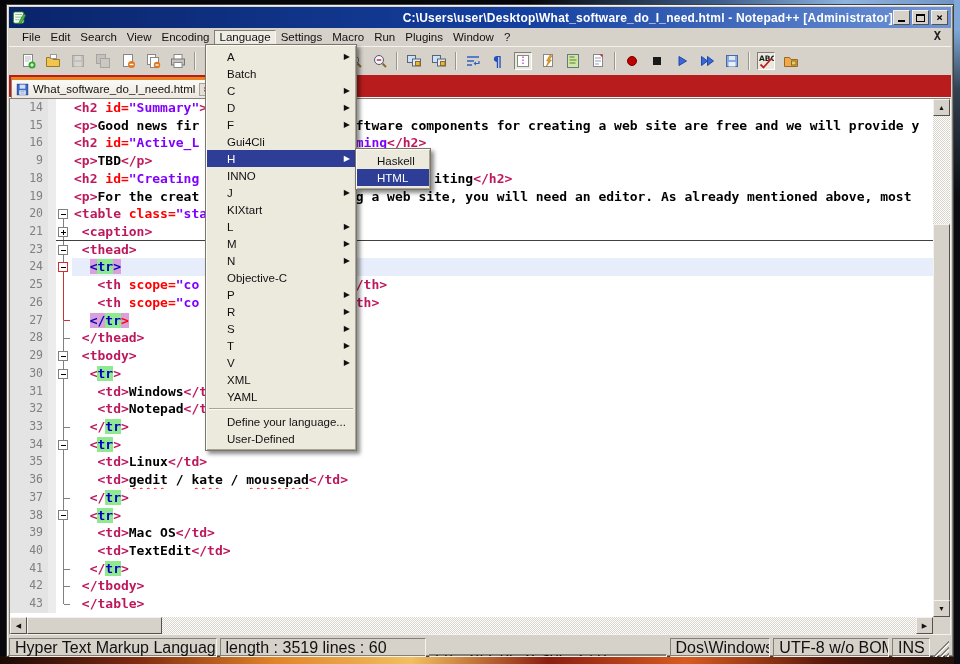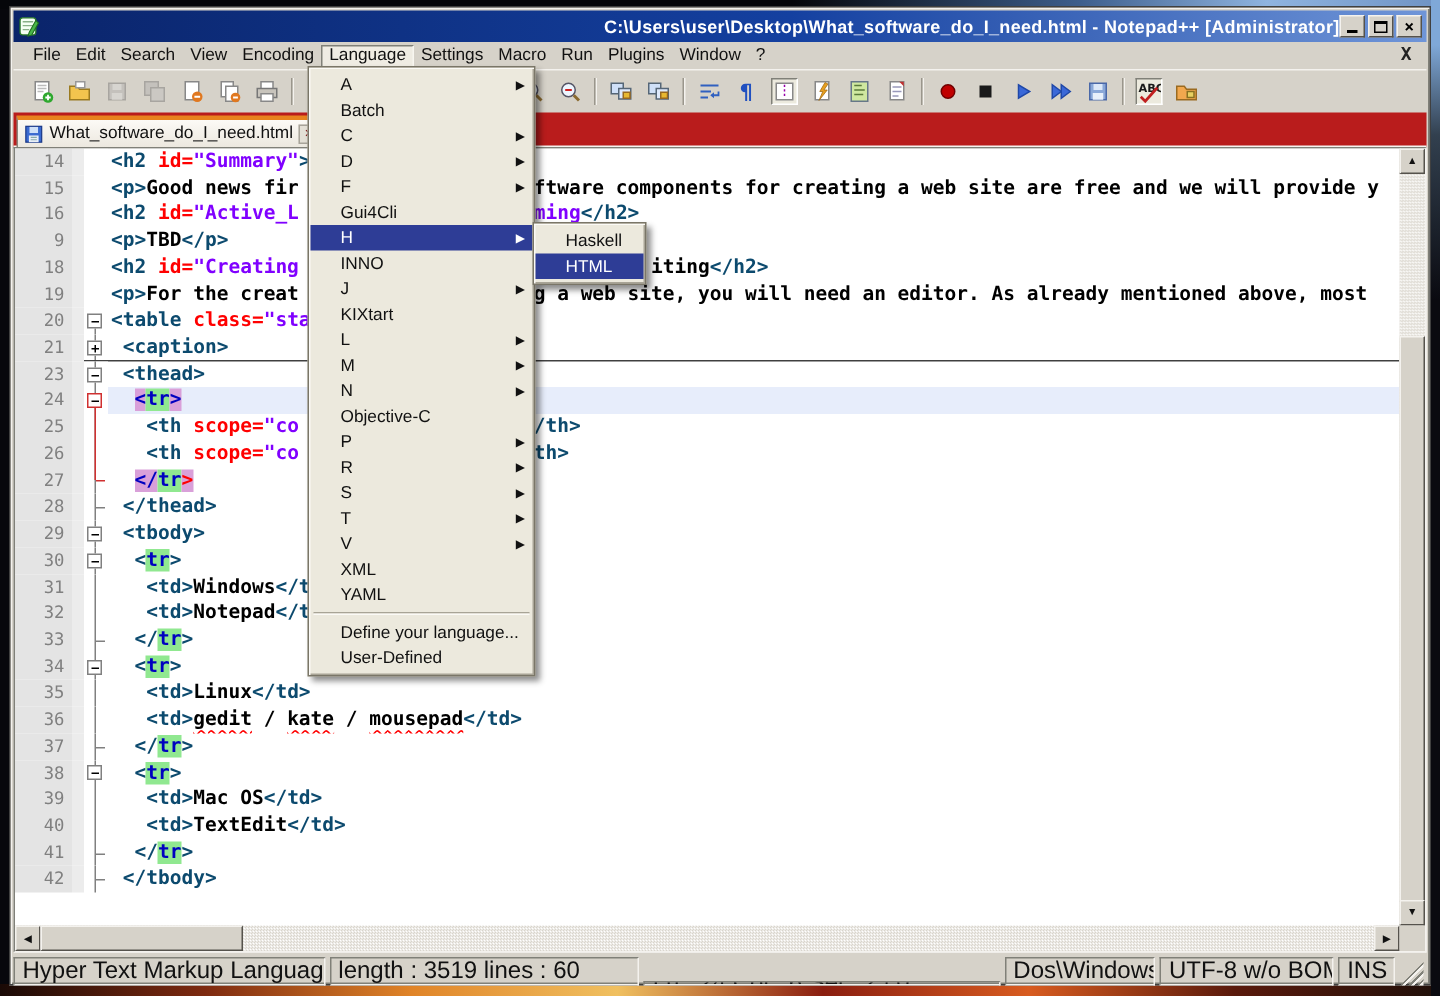--- a/index.html
+++ b/index.html
@@ -64,21 +64,21 @@
   .row { display:flex; height:17.72px; position:relative; align-items:stretch; }
   .row.cur .code { background:#e7edfb; }
   .row .lnum { width:38px; background:#e4e4e4; color:#808080; text-align:right; padding-right:5px;
     font:11.5px "DejaVu Sans Mono",monospace; line-height:17.72px; flex:0 0 auto; }
   .row .bmark { width:8px; background:#ececec; flex:0 0 auto; }
   .row .fold { width:16px; background:#fff; position:relative; flex:0 0 auto; }
   .row .code { flex:1; font:bold 13px "DejaVu Sans Mono",monospace; line-height:17.72px;
     white-space:pre; overflow:hidden; padding-left:2px; }
   .row.under::after { content:""; position:absolute; left:46px; right:0; bottom:0; height:1px; background:#404040; }
 
-  .c-tag{color:#0c4a6e;} .c-attr{color:#ff0000;} .c-val{color:#8000ff;} .c-txt{color:#000;}
+  .c-tag{color:#be185d;} .c-attr{color:#ff0000;} .c-val{color:#8000ff;} .c-txt{color:#000;}
   .c-grn{color:#0000c0; background:#90e890;}
   .c-vio{color:#0000c0; background:#d9a0d9;}
   .c-redgt{color:#ff0000; background:#d9a0d9;}
   .c-miss{color:#000; text-decoration:underline wavy #ff0000 1px; text-underline-offset:3px;}
 
   
   .fv,.fvt,.fvb{position:absolute;left:7px;width:1px;background:#808080;top:0;bottom:0;}
   .fvt{bottom:50%;} .fvb{top:50%;}
   .rv,.rvt,.rvb{position:absolute;left:7px;width:1px;background:#d03030;top:0;bottom:0;}
   .rvt{bottom:50%;} .rvb{top:50%;}
@@ -617,20 +617,29 @@
         </div>
         <div class="row">
           <div class="lnum">42</div>
           <div class="bmark"></div>
           <div class="fold">
             <i class="fv"></i>
             <i class="ftick"></i>
           </div>
           <div class="code"><span class="c-txt"> </span><span class="c-tag">&lt;/tbody&gt;</span></div>
         </div>
+        <div class="row">
+          <div class="lnum">43</div>
+          <div class="bmark"></div>
+          <div class="fold">
+            <i class="fvt"></i>
+            <i class="ftick"></i>
+          </div>
+          <div class="code"><span class="c-txt"> </span><span class="c-tag">&lt;/table&gt;</span></div>
+        </div>
       </div>
 
     <div class="vscroll">
       <div class="sb-btn" style="top:0;right:0;">▲</div>
 
       <div class="sb-thumb" style="right:0;width:17px;top:125px;height:377px;"></div>
       <div class="sb-btn" style="bottom:0;right:0;">▼</div>
     </div>
     <div class="hscroll">
       <div class="sb-btn" style="left:0;top:0;">◀</div>

